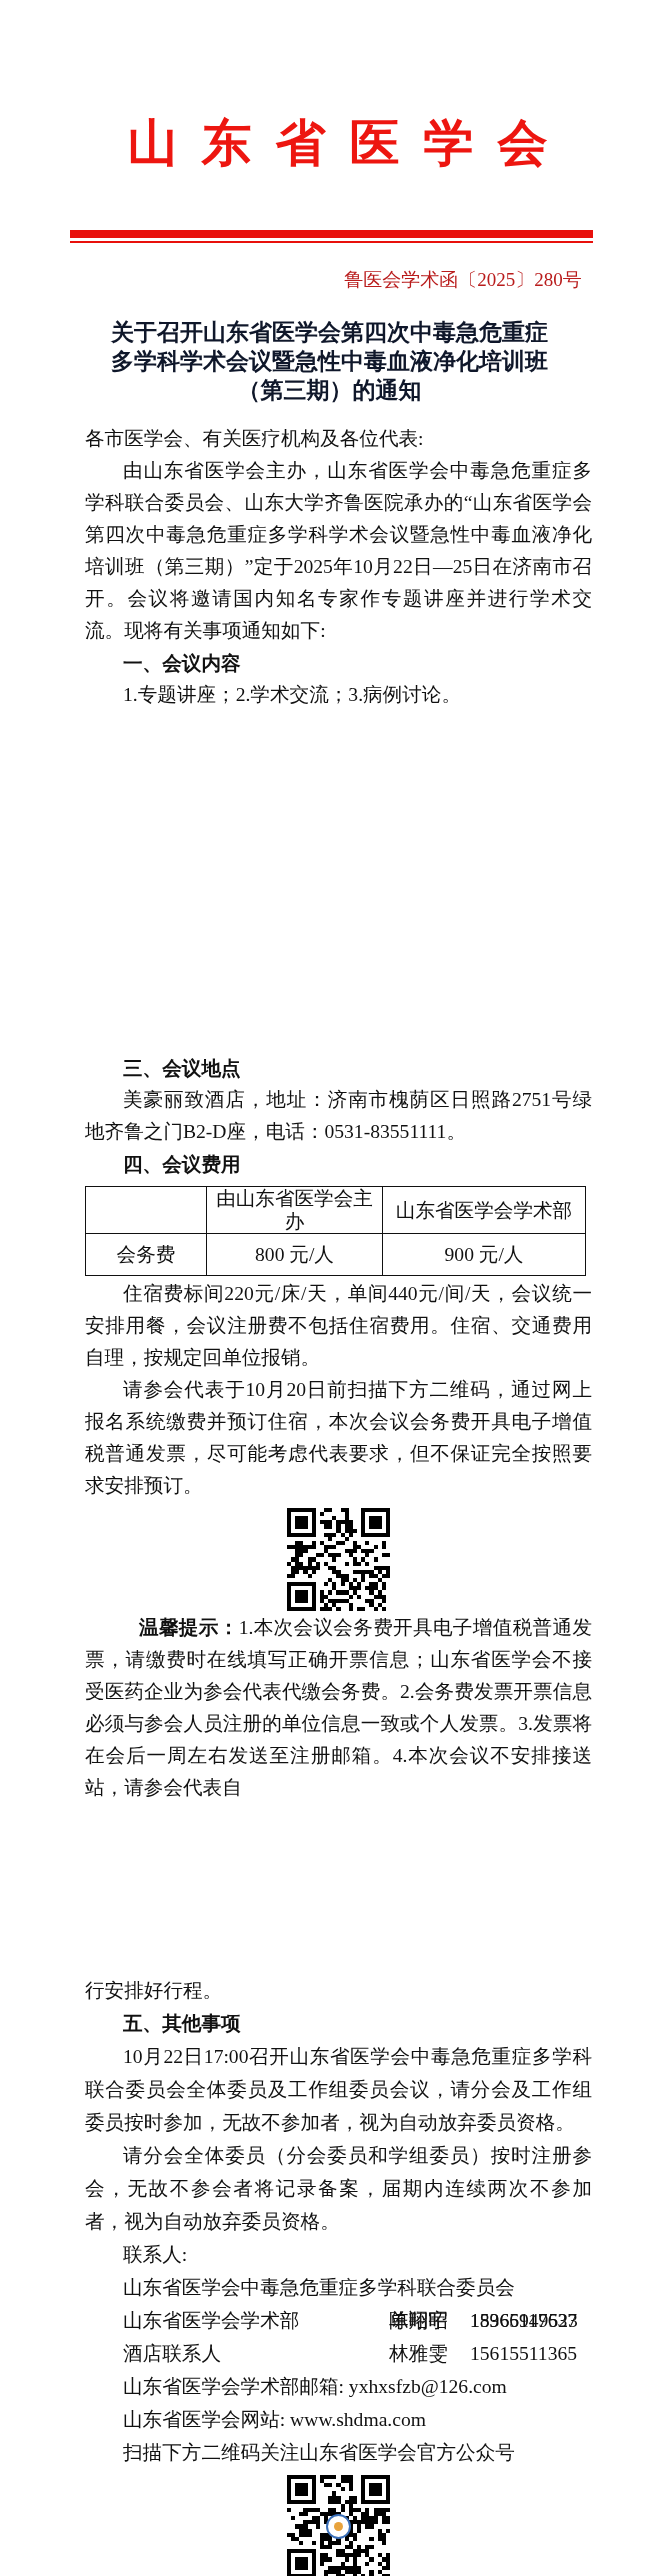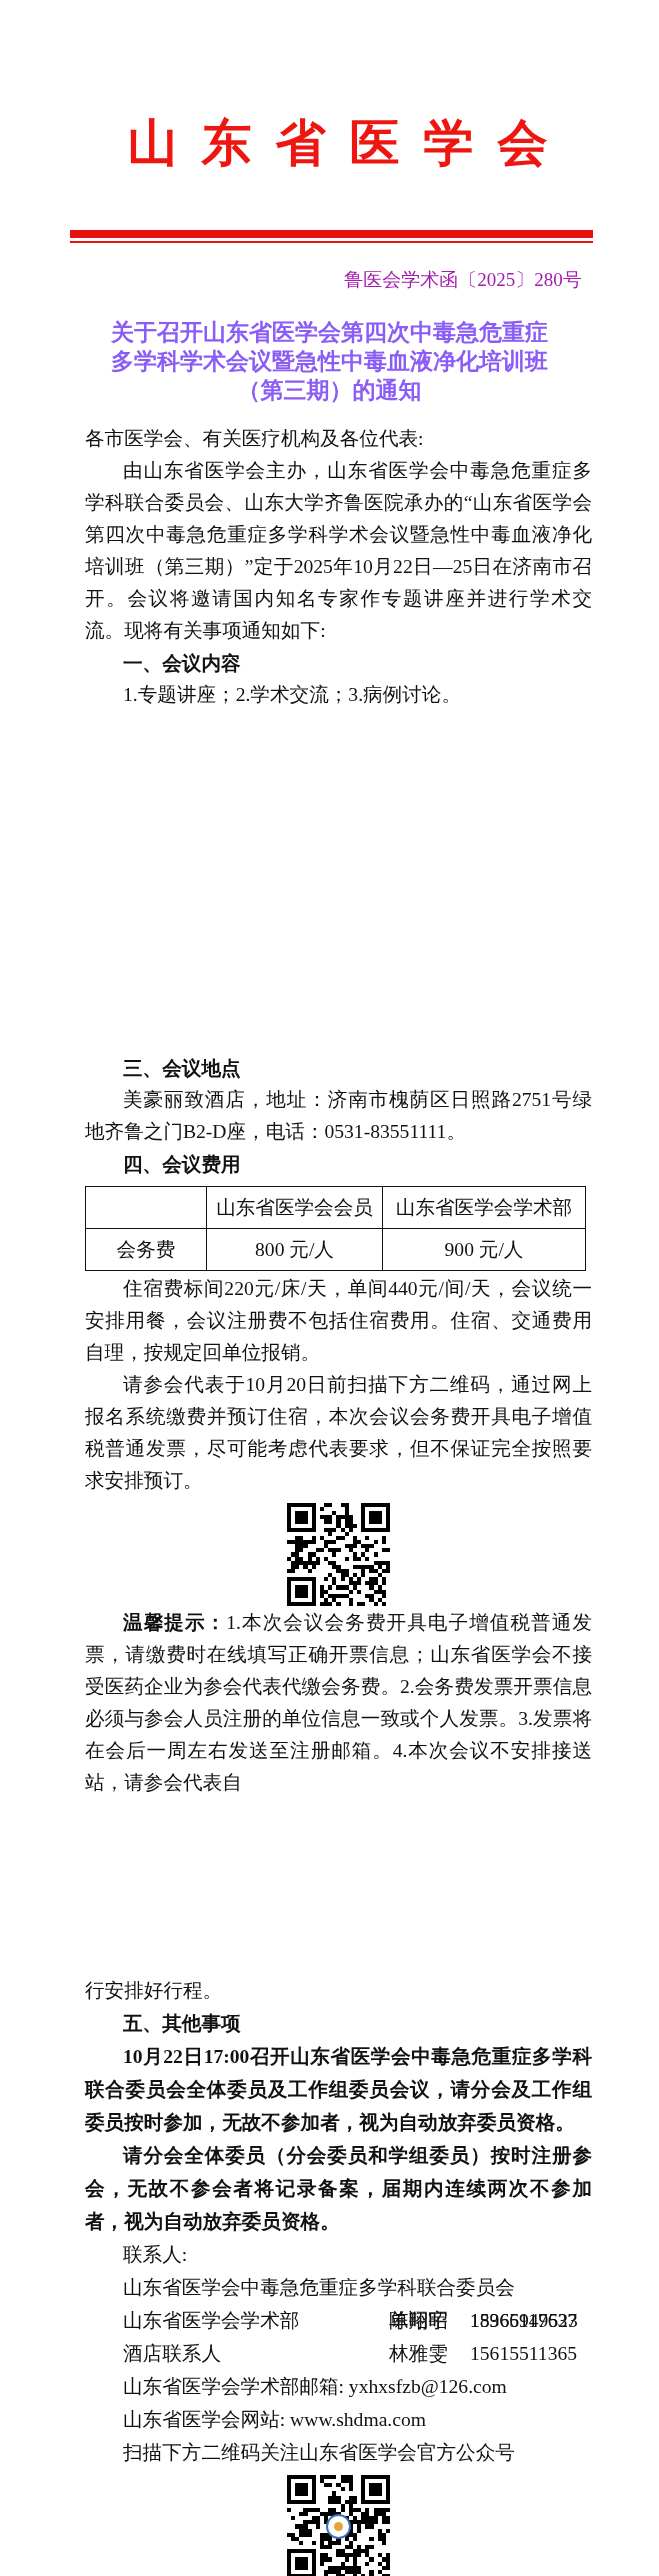--- a/index.html
+++ b/index.html
@@ -10,34 +10,34 @@
   .abs{position:absolute;}
   
   .org-title{
     top:115px;left:0;width:659px;text-align:center;
     font-size:50px;line-height:56px;font-weight:bold;letter-spacing:24px;padding-left:40px;box-sizing:border-box;
     color:#ed1610;font-family:"Liberation Serif","DejaVu Serif",serif;
   }
   .rule-thick{top:230px;left:70px;width:523px;height:7.7px;background:#e8100c;}
   .rule-thin{top:241px;left:70px;width:523px;height:1.5px;background:#e8100c;}
   .doc-no{top:268px;left:85px;width:507px;text-align:right;padding-right:10.3px;box-sizing:border-box;
-    font-size:19px;line-height:24px;color:#a21caf;}
+    font-size:19px;line-height:24px;color:#b91c1c;}
   
   .title{top:318px;left:0;width:659px;text-align:center;font-weight:bold;
-    font-size:23px;line-height:29px;color:#8b5cf6;}
+    font-size:23px;line-height:29px;color:#0f172a;}
   
   .block{position:absolute;left:85px;width:507px;font-size:19.6px;line-height:32px;text-align:justify;}
   .body3{line-height:33px;}
   .block p{margin:0;padding:0;}
   .para{text-indent:38px;}
   .noind{text-indent:0;}
   .salute{text-indent:0;}
   .hd{font-weight:bold;text-indent:38px;font-family:"Liberation Sans","DejaVu Sans",sans-serif;font-size:19.6px;}
-  .bold{font-weight:bold;}
-  .tipb{font-weight:bold;font-family:"Liberation Sans","DejaVu Sans",sans-serif;}
+  .bold{font-weight:normal;}
+  .tipb{font-weight:bold;font-family:"Liberation Sans","DejaVu Sans",sans-serif;margin-left:16px;}
   
   table.fee{border-collapse:collapse;width:501px;margin:6.2px 0 2.1px 0;}
   table.fee td{border:1.5px solid #111;height:41px;text-align:center;vertical-align:middle;
     font-size:19.6px;line-height:23px;padding:0;}
   td.c1{width:120px;} td.c2{width:175px;} td.c3{width:202px;}
   
   .qr{position:relative;width:103px;height:103px;margin:6.2px auto 0 auto;}
   .qr-grid,.qr-grid svg{width:100%;height:100%;display:block;}
   .qr-logo{
     position:absolute;left:39px;top:39px;width:25px;height:25px;border-radius:50%;
@@ -77,21 +77,21 @@
 
   <div class="block" style="top:1052px">
     <p class="hd">三、会议地点</p>
     <p class="para">美豪丽致酒店，地址：济南市槐荫区日照路2751号绿地齐鲁之门B2-D座，电话：0531-83551111。</p>
     <p class="hd">四、会议费用</p>
 
     <table class="fee">
       <tbody>
           <tr>
         <td class="c1"></td>
-        <td class="c2">山东省医学会会员</td>
+        <td class="c2">由山东省医学会主办</td>
         <td class="c3">山东省医学会学术部</td>
       </tr>
       <tr>
         <td class="c1">会务费</td>
         <td class="c2">800 元/人</td>
         <td class="c3">900 元/人</td>
       </tr>
     </tbody>
       </table>
 

